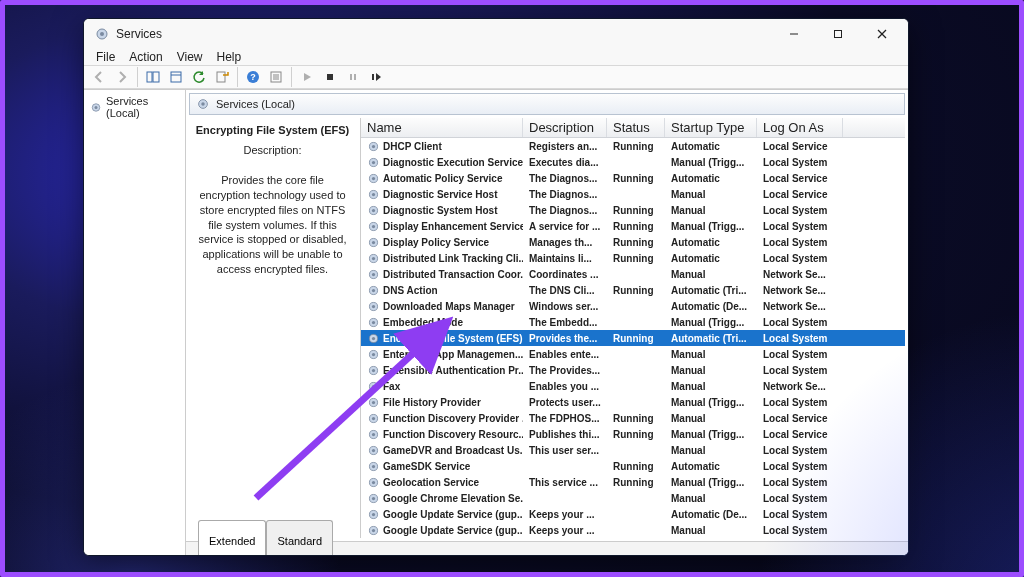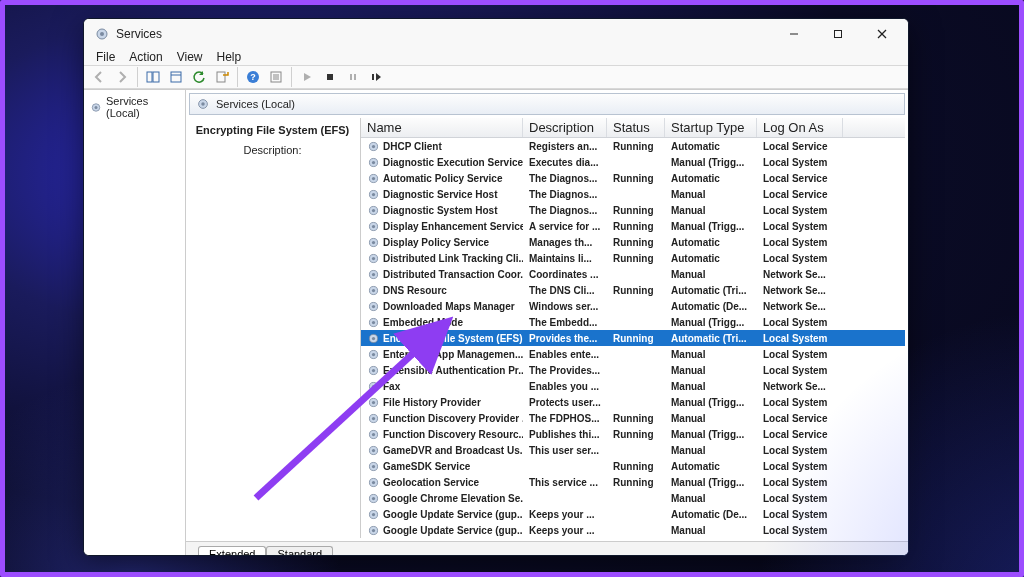--- a/index.html
+++ b/index.html
@@ -49,21 +49,21 @@
   .cols { display:flex; height:20px; background:linear-gradient(#fdfdfd,#eceef1); border-bottom:1px solid #d0d3d8; font-size:13px; color:#222;}
   .cols > div, .row > div { padding:0 6px; display:flex; align-items:center; overflow:hidden; white-space:nowrap; text-overflow:ellipsis;}
   .c-name{width:162px;} .c-desc{width:84px;} .c-stat{width:58px;} .c-start{width:92px;} .c-log{width:86px;}
   .cols > div{ border-right:1px solid #dadde2;}
   .rows { flex:1; overflow-y:auto; overflow-x:hidden; font-size:10px; color:#222;font-weight:bold;}
   .row { display:flex; height:16px; align-items:center;}
   .row.sel{ background:#1a73cc; color:#fff;}
   .row .c-name{ display:flex; align-items:center; gap:3px;}
   .gearsvg{ width:13px; height:13px; flex-shrink:0;}
   .tabs { height:19px; border-top:1px solid #ccc; display:flex; align-items:flex-end; padding-left:12px; gap:0; background:#f4f4f4; font-size:11px;}
-  .tab { padding:1px 10px; border:1px solid #aaa; border-bottom:none; background:#f0f0f0; border-radius:3px 3px 0 0; position:relative; top:1px;}
+  .tab { padding:14px 10px; border:1px solid #aaa; border-bottom:none; background:#f0f0f0; border-radius:3px 3px 0 0; position:relative; top:1px;}
   .tab.active{ background:#fff;}
   
   .rows::-webkit-scrollbar{width:16px;}
   .rows::-webkit-scrollbar-track{background:#f0f0f0;}
   .rows::-webkit-scrollbar-thumb{background:#c0c0c0; border:2px solid #f0f0f0; border-radius:3px;}
   
   .arrow { position:absolute; pointer-events:none; z-index:40;}
 </style>
 </head>
 <body>
@@ -195,20 +195,21 @@
         <svg width="14" height="14" viewBox="0 0 16 16">
             <circle cx="8" cy="8" r="5" fill="#c9d6e8" stroke="#7a8aa0"></circle>
             <circle cx="8" cy="8" r="2" fill="#7a8aa0"></circle>
           </svg>
         <span>Services (Local)</span>
       </div>
       <div class="split">
         <div class="detail">
           <div class="dname">Encrypting File System (EFS)</div>
           <div class="dlabel">Description:</div>
+          <div class="ddesc">Provides the core file encryption technology used to store encrypted files on NTFS file system volumes. If this service is stopped or disabled, applications will be unable to access encrypted files.</div>
         </div>
         <div class="listwrap">
           <div class="cols">
             <div class="c-name">Name</div>
             <div class="c-desc">Description</div>
             <div class="c-stat">Status</div>
             <div class="c-start">Startup Type</div>
             <div class="c-log">Log On As</div>
           </div>
           <div class="rows" id="rows">
@@ -328,21 +329,21 @@
                 <div class="c-stat"></div>
                 <div class="c-start">Manual</div>
                 <div class="c-log">Network Se...</div>
               </div>
               <div class="row">
                 <div class="c-name">
                   <svg class="gearsvg" viewBox="0 0 16 16">
                     <circle cx="8" cy="8" r="5" fill="#c9d6e8" stroke="#7a8aa0"></circle>
                     <circle cx="8" cy="8" r="2" fill="#7a8aa0"></circle>
                   </svg>
-                  <span>DNS Resourc</span>
+                  <span>DNS Action</span>
                 </div>
                 <div class="c-desc">The DNS Cli...</div>
                 <div class="c-stat">Running</div>
                 <div class="c-start">Automatic (Tri...</div>
                 <div class="c-log">Network Se...</div>
               </div>
               <div class="row">
                 <div class="c-name">
                   <svg class="gearsvg" viewBox="0 0 16 16">
                     <circle cx="8" cy="8" r="5" fill="#c9d6e8" stroke="#7a8aa0"></circle>

